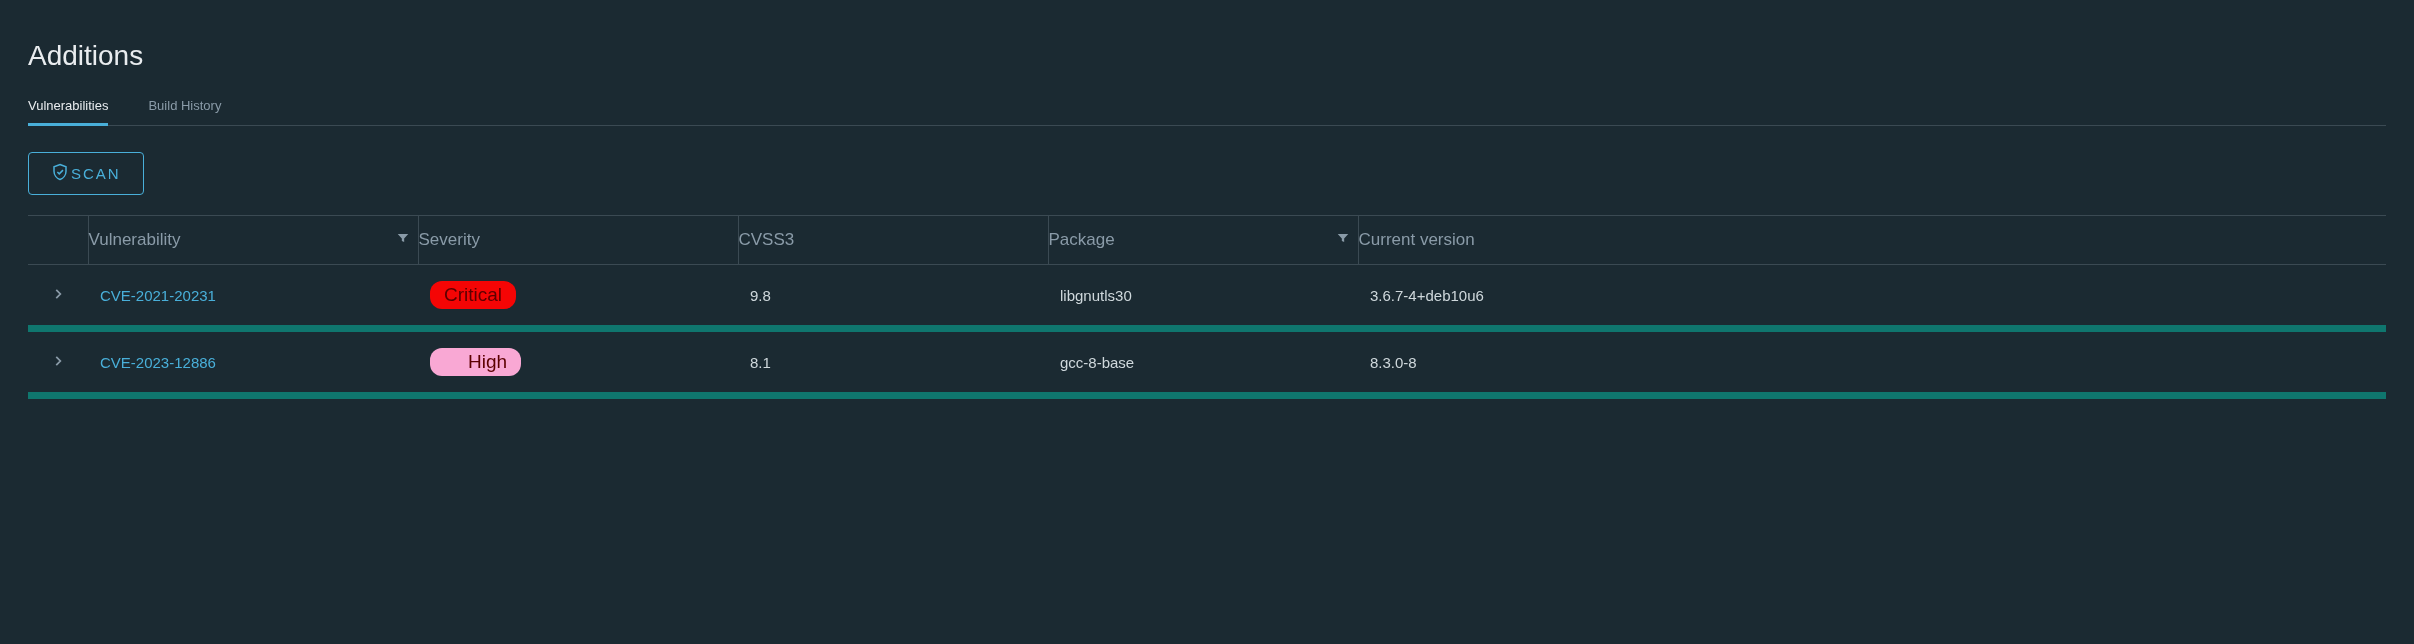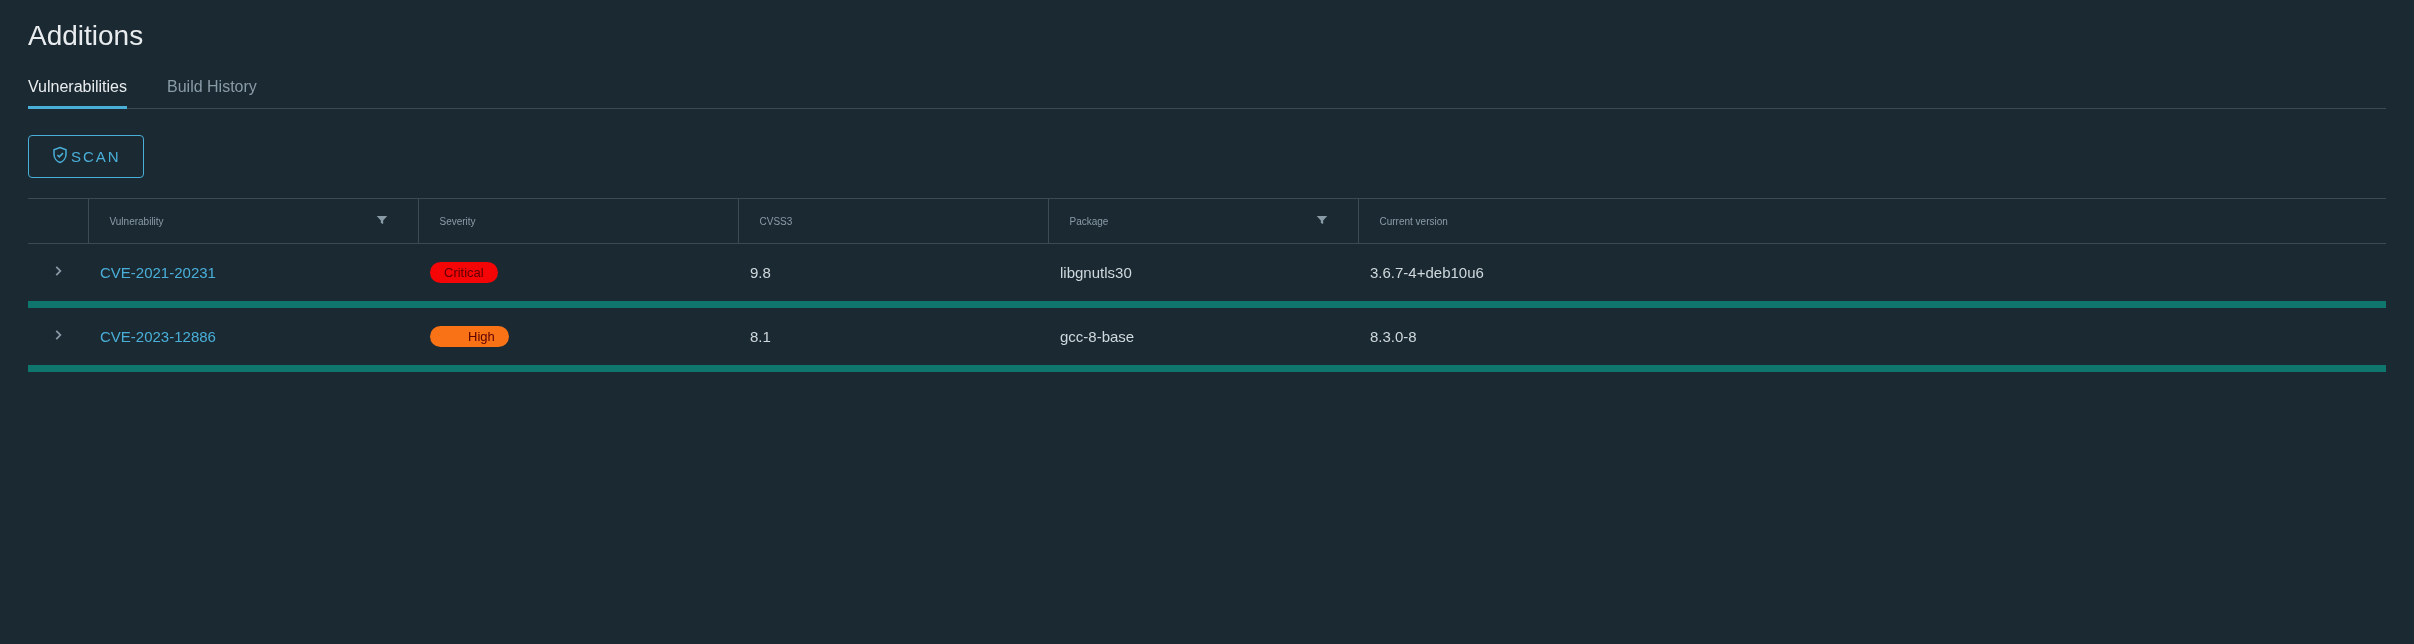--- a/index.html
+++ b/index.html
@@ -9,35 +9,36 @@
   }
   body {
     background: #1b2a32;
     color: #e9ecef;
     font-family: "Helvetica Neue", Helvetica, Arial, sans-serif;
     font-size: 14px;
     min-width: 2414px;
   }
   .page {
     padding: 20px 28px;
+    margin-top: 20px;
   }
   .page-title {
     font-size: 28px;
     font-weight: 400;
     color: #e9ecef;
     margin-bottom: 18px;
   }
   .tabs {
     display: flex;
     gap: 40px;
     border-bottom: 1px solid #3b4a53;
     margin-bottom: 26px;
   }
   .tab {
-    font-size: 16px;
+    font-size: 13px;
     padding: 8px 0 10px 0;
     color: #8a9ba8;
     cursor: pointer;
     border-bottom: 3px solid transparent;
     margin-bottom: -1px;
   }
   .tab.active {
     color: #e9ecef;
     border-bottom-color: #49afd9;
   }
@@ -62,22 +63,22 @@
     height: 18px;
   }
   .table {
     width: 100%;
     border-collapse: collapse;
   }
   .table thead th {
     text-align: center;
     font-weight: 400;
     color: #8a9ba8;
-    font-size: 10px;
-    padding: 14px 21px;
+    font-size: 17px;
+    padding: 14px 0;
     border-top: 1px solid #3b4a53;
     border-bottom: 1px solid #3b4a53;
     position: relative;
   }
   .th-inner {
     display: flex;
     align-items: center;
     justify-content: space-between;
     padding-right: 8px;
   }
@@ -113,28 +114,28 @@
     height: 14px;
   }
   .vuln-link {
     color: #49afd9;
     cursor: pointer;
   }
   .badge {
     display: inline-block;
     padding: 3px 14px;
     border-radius: 12px;
-    font-size: 13px;
+    font-size: 19px;
     color: #5c0000;
   }
   .badge.critical {
     background: #f50505;
   }
   .badge.high {
-    background: #f97316;
+    background: #f9a8d4;
     padding-left: 38px;
   }
   .col-vuln  { width: 330px; }
   .col-sev   { width: 320px; }
   .col-cvss  { width: 310px; }
   .col-pkg   { width: 310px; }
   .col-ver   { }
 </style>
 </head>
 <body>

